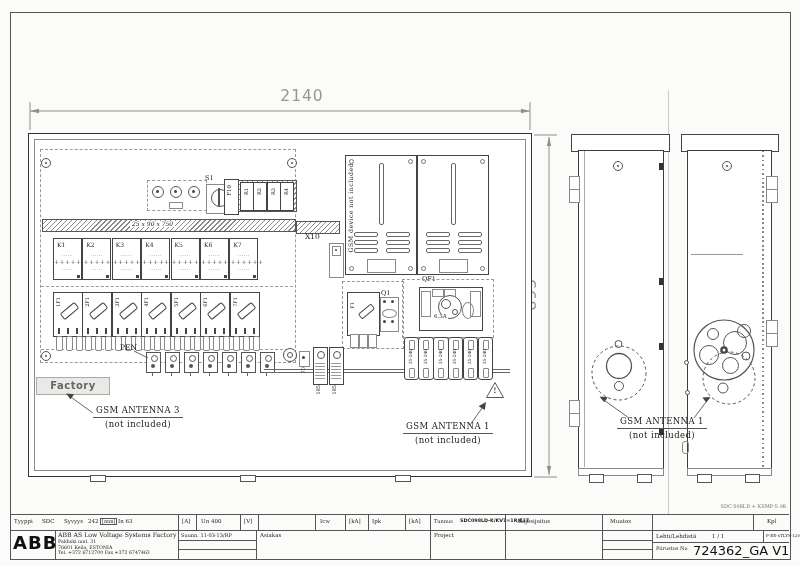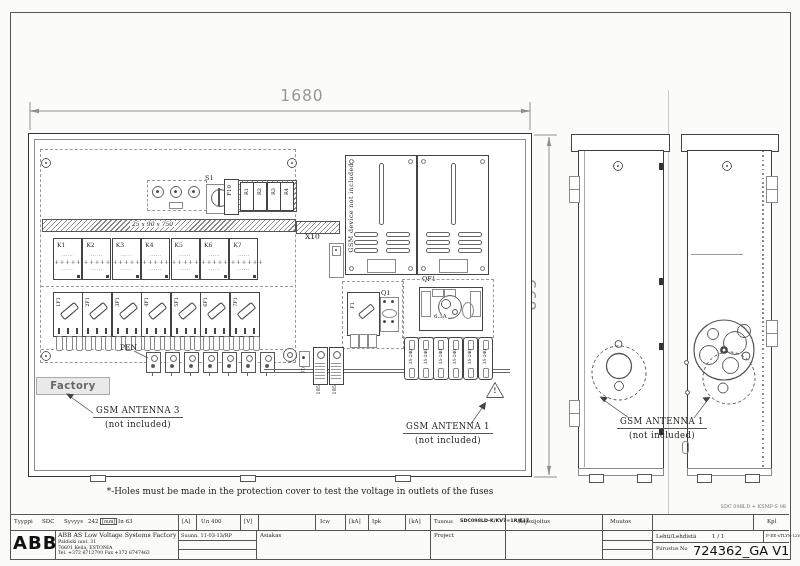--- a/index.html
+++ b/index.html
@@ -51,21 +51,21 @@
 </style>
 </head>
 <body>
 
 <div id="page">
 
   <div class="abs" style="left:10px;top:12px;width:779px;height:546px;border:1px solid #555"></div>
   <div class="abs" style="left:668px;top:90px;width:1px;height:424px;background:#ccc"></div>
   <div class="t" style="left:640px;top:504px;width:146px;text-align:right;font-size:5px;color:#777">SDC 098LD + KSMP-S 98</div>
 
-  <div class="t dim" style="left:272px;top:89px;width:60px;text-align:center;font-family:'DejaVu Sans',sans-serif">1680</div>
+  <div class="t dim" style="left:272px;top:89px;width:60px;text-align:center;font-family:'DejaVu Sans',sans-serif">2140</div>
   <div class="vt dim" style="left:524px;top:278px;font-family:'DejaVu Sans',sans-serif">895</div>
 
   <div class="box" style="left:28px;top:133px;width:502px;height:342px;border-color:#333"></div>
   <div class="thin" style="left:34px;top:139px;width:490px;height:330px;background:transparent"></div>
   <div class="foot" style="left:90px;top:475px;width:14px;height:5px"></div>
   <div class="foot" style="left:240px;top:475px;width:14px;height:5px"></div>
   <div class="foot" style="left:395px;top:475px;width:14px;height:5px"></div>
 
   <div class="screw" style="left:41px;top:158px">
       <i></i>
@@ -471,21 +471,20 @@
   <div class="thin" style="left:682px;top:441px;width:5px;height:11px;border-radius:3px;background:transparent"></div>
   <div class="thin" style="left:687px;top:468px;width:83px;height:6px"></div>
   <div class="foot" style="left:697px;top:474px;width:13px;height:7px"></div>
   <div class="foot" style="left:745px;top:474px;width:13px;height:7px"></div>
 
   <div class="callout" style="left:610px;top:416px;width:104px">
     <span class="l1">GSM ANTENNA 1</span>
     <span class="l2">(not  included)</span>
   </div>
 
-  <div class="t" style="left:70px;top:487px;width:460px;text-align:center;font-size:8.8px;white-space:normal">*-Holes  must  be  made  in  the  protection  cover  to  test  the  voltage  in  outlets  of  the  fuses</div>
 
   <div class="abs" style="left:10px;top:514px;width:779px;height:44px;border-top:1px solid #555">
     <div class="tbl" style="left:0;top:15px;width:779px;height:1px"></div>
 
     <div class="tbl" style="left:168px;top:0;width:1px;height:15px"></div>
     <div class="tbl" style="left:186px;top:0;width:1px;height:15px"></div>
     <div class="tbl" style="left:230px;top:0;width:1px;height:15px"></div>
     <div class="tbl" style="left:248px;top:0;width:1px;height:15px"></div>
     <div class="tbl" style="left:305px;top:0;width:1px;height:15px"></div>
     <div class="tbl" style="left:335px;top:0;width:1px;height:15px"></div>

